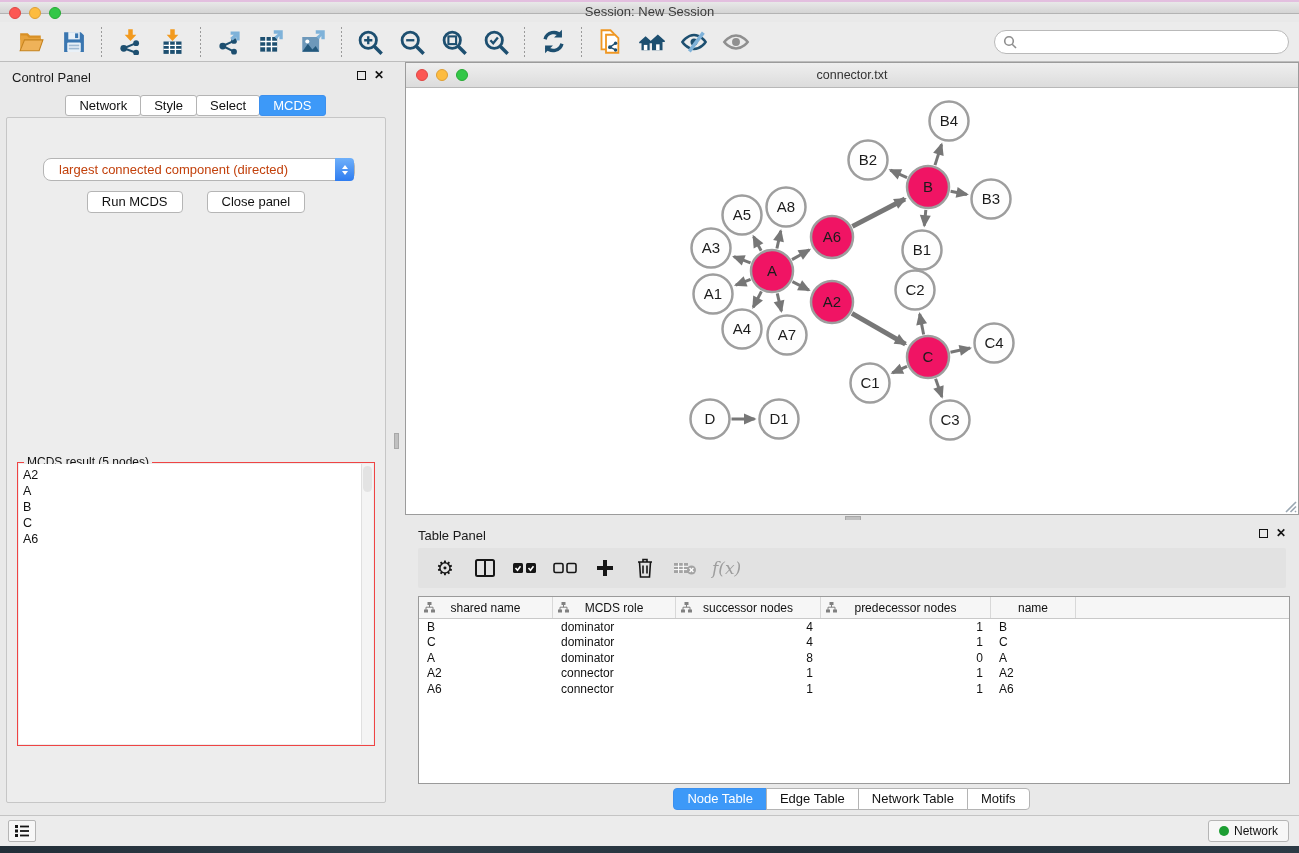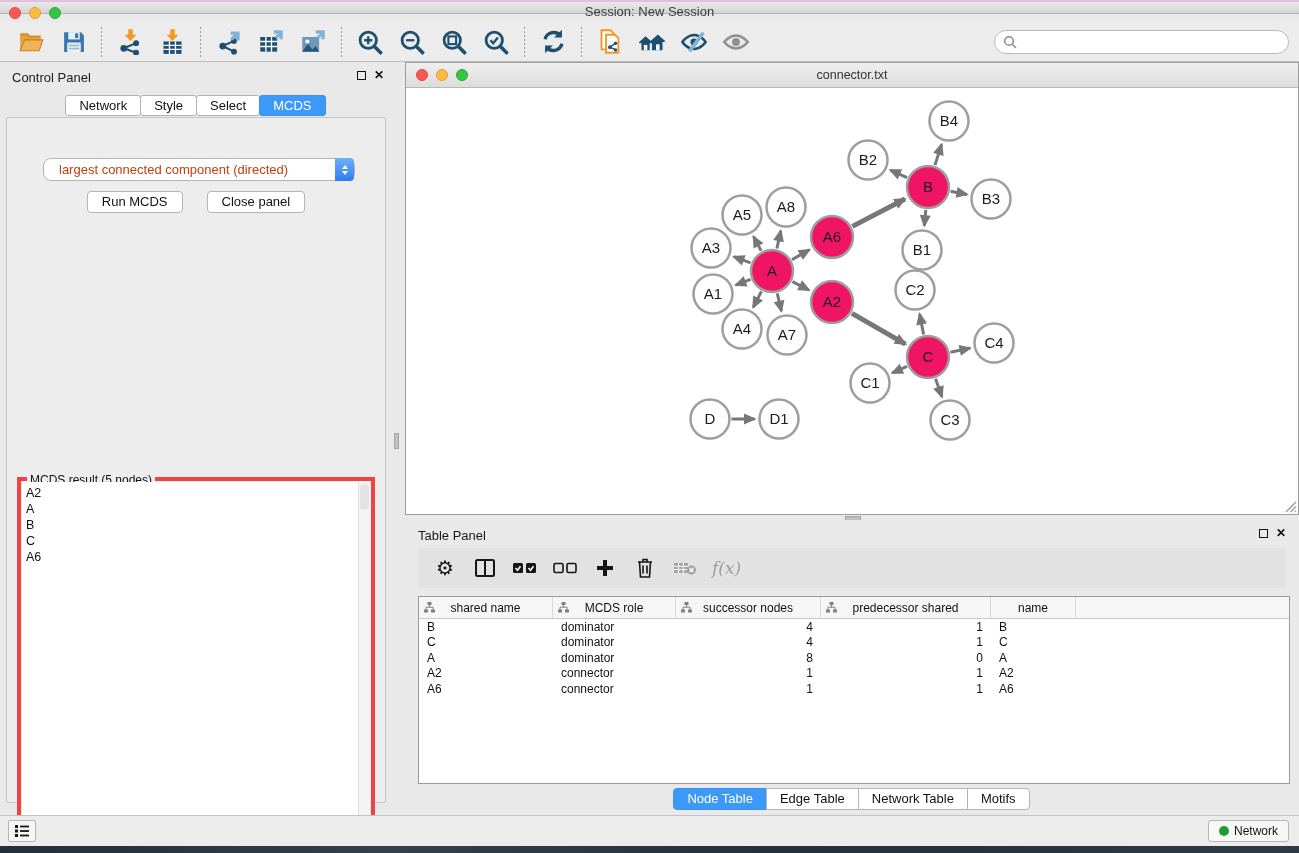--- a/index.html
+++ b/index.html
@@ -43,21 +43,21 @@
   #opt-label { position:absolute; top:18px; width:100%; text-align:center; font-size:13px; color:#111; }
   #criterion { position:absolute; left:36px; top:40px; width:312px; height:23px; background:#fff;
     border:1px solid #b5b5b5; border-radius:8px; font-size:13px; color:#c2410c; display:flex; align-items:center; padding-left:15px; }
   #criterion .stepper { position:absolute; right:0; top:-1px; width:19px; height:23px; border-radius:0 4px 4px 0;
     background:linear-gradient(#6fb0fa,#2e7cf0); display:flex; flex-direction:column; align-items:center; justify-content:center; gap:2px; }
   .chev-up { width:0; height:0; border-left:3.5px solid transparent; border-right:3.5px solid transparent; border-bottom:4px solid #fff; }
   .chev-dn { width:0; height:0; border-left:3.5px solid transparent; border-right:3.5px solid transparent; border-top:4px solid #fff; }
   #cp-buttons { position:absolute; top:73px; width:100%; display:flex; justify-content:center; gap:24px; }
   .mac-btn { height:22px; padding:0 14px; background:#fff; border:1px solid #b5b5b5; border-radius:4px;
     font-size:13px; color:#111; line-height:20px; }
-  #result-box { position:absolute; left:10px; top:344px; width:358px; height:345px; border:4px solid #ef4444;margin-top:15px; }
+  #result-box { position:absolute; left:10px; top:344px; width:358px; height:284px; border:1px solid #ef4444; }
   #result-title { position:absolute; left:6px; top:-8px; background:#ededed; padding:0 3px; font-size:12px; color:#111; }
   #result-list { position:absolute; left:1px; top:1px; right:13px; bottom:1px; background:#fff;
     font-size:12.5px; color:#111; padding:3px 0 0 4px; line-height:16px; }
   #result-scroll { position:absolute; top:1px; right:1px; bottom:1px; width:12px; background:#f4f4f4; border-left:1px solid #e0e0e0; }
   #result-scroll::before { content:""; position:absolute; left:1px; top:2px; width:9px; height:26px; background:#e3e3e3; border-radius:5px; }
 
   
   #vdiv-handle { position:absolute; left:394px; top:371px; width:5px; height:16px; background:#c0c0c0; border:1px solid #a8a8a8; }
   #hdiv-handle { position:absolute; left:845px; top:454px; width:16px; height:5px; background:#c0c0c0; border:1px solid #a8a8a8; }
 
@@ -514,21 +514,21 @@
             </svg>
             <span>successor nodes</span>
           </div>
           <div class="th" style="width: 170px;">
             <svg class="tree-ic" width="11" height="11" viewBox="0 0 11 11" fill="#808080">
               <rect x="3.5" y="0" width="4" height="3"></rect>
               <path d="M5.5 3v2.2M2 8V5.2h7V8" stroke="#808080" stroke-width="1" fill="none"></path>
               <rect x="0" y="7.5" width="4" height="3"></rect>
               <rect x="7" y="7.5" width="4" height="3"></rect>
             </svg>
-            <span>predecessor shared</span>
+            <span>predecessor nodes</span>
           </div>
           <div class="th" style="width: 85px;">
             <span>name</span>
           </div>
         </div>
       <div id="tp-tbody">
           <div class="tr">
             <div class="td" style="width: 134px; text-align: left;">B</div>
             <div class="td" style="width: 123px; text-align: left;">dominator</div>
             <div class="td" style="width: 145px; text-align: right;">4</div>

